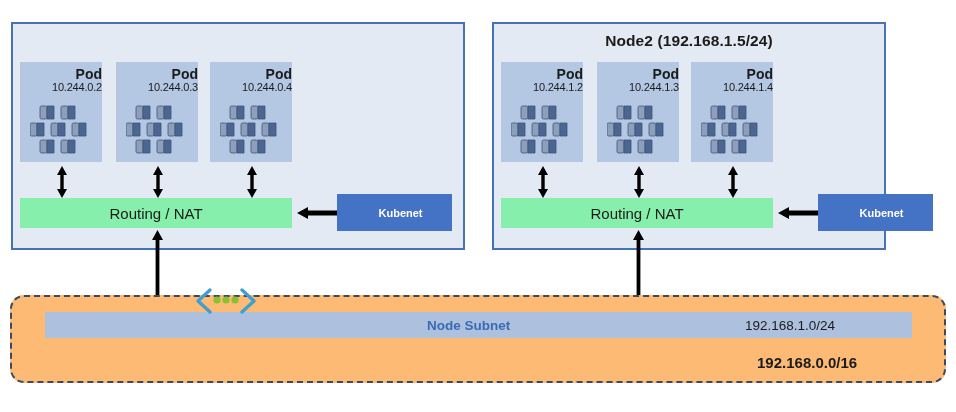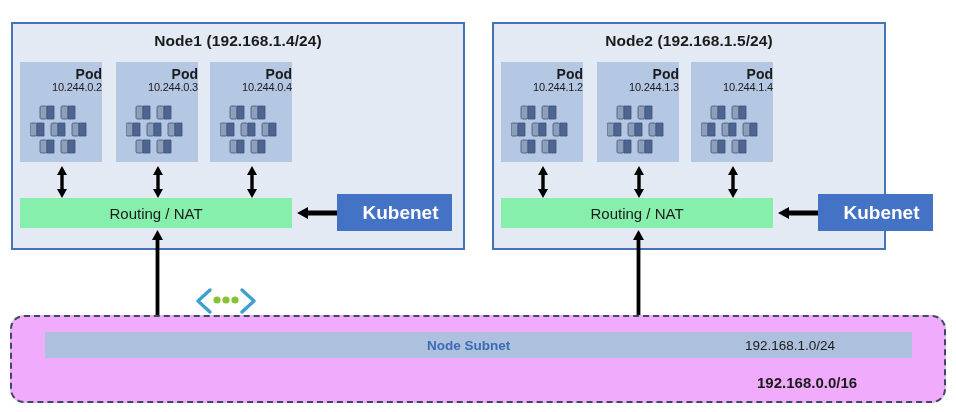--- a/index.html
+++ b/index.html
@@ -80,37 +80,36 @@
   
   .kubenet-box {
     position: absolute;
     background: #4472c4;
     display: flex;
     align-items: center;
     justify-content: center;
     box-sizing: border-box;
   }
   .kubenet-label {
-    font-size: 19px;
+    font-size: 11px;
     font-weight: 700;
     color: #ffffff;
     margin-left: 12px;
   }
   
   .arrow {
     position: absolute;
   }
   
   .vnet-box {
     position: absolute;
-    background: #f0abfc;
+    background: #fdba74;
     border: 2.5px dashed #3b4a5e;
     border-radius: 14px;
     box-sizing: border-box;
-    margin-top: 20px;
   }
   .subnet-bar {
     position: absolute;
     background: #adc0de;
     box-sizing: border-box;
   }
   .subnet-name {
     position: absolute;
     left: 382px;
     top: 50%;
@@ -147,21 +146,20 @@
   .peering-icon {
     position: absolute;
   }
 </style>
 </head>
 <body>
 
 <div id="canvas">
 
   <div class="node-box" style="left:11px; top:22px; width:454px; height:228px;">
-    <div class="node-title">Node1 (192.168.1.4/24)</div>
 
     <div class="pod-box" style="left:7px; top:38px; width:82px; height:100px;">
       <div class="pod-label">
         <span>Pod</span>
         <span class="pod-ip">10.244.0.2</span>
       </div>
       <span class="pod-icon">
         <svg width="62" height="52" viewBox="0 0 62 52">
           <g fill="#5b76a3" stroke="#3f5479" stroke-width="0.8">
             <g transform="translate(10,2)">

